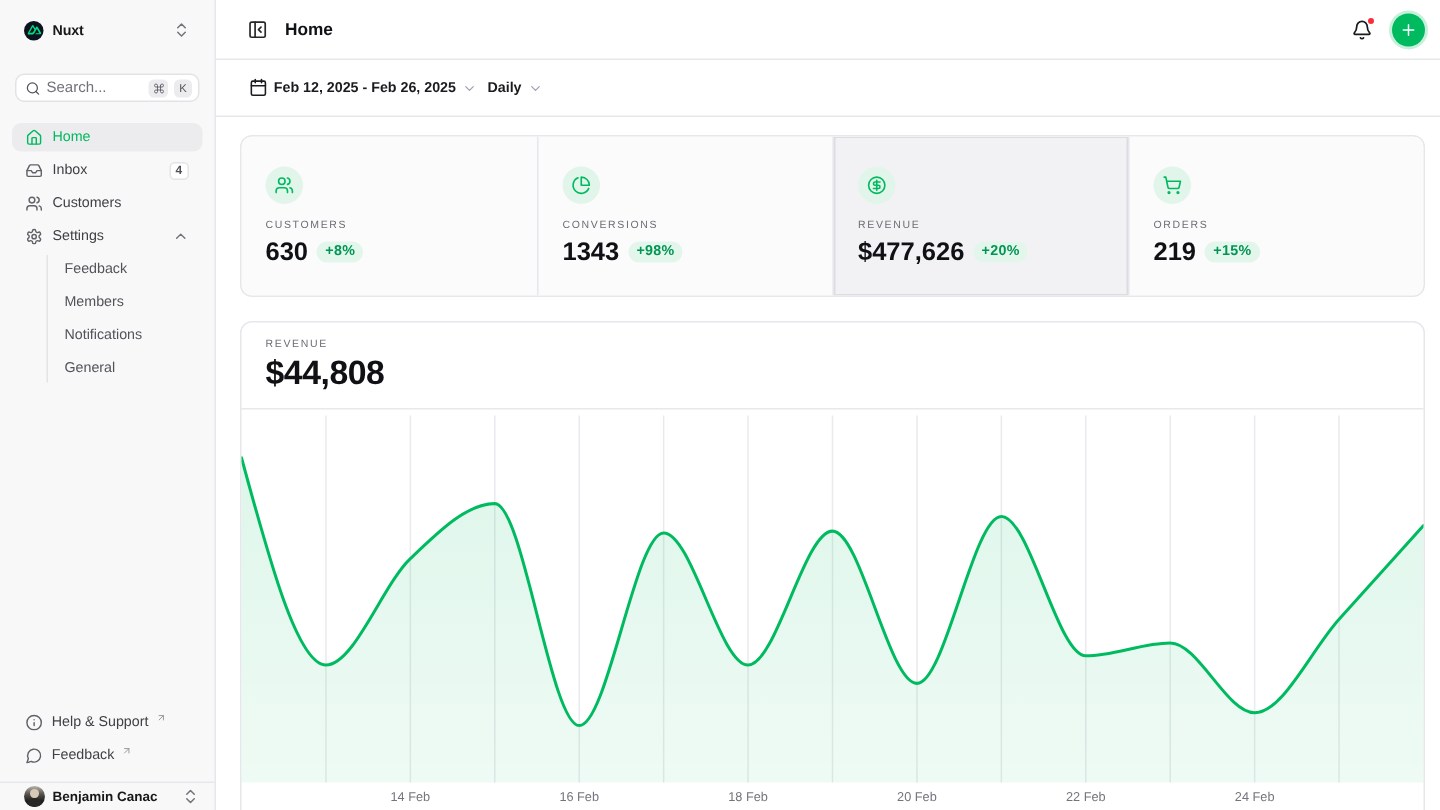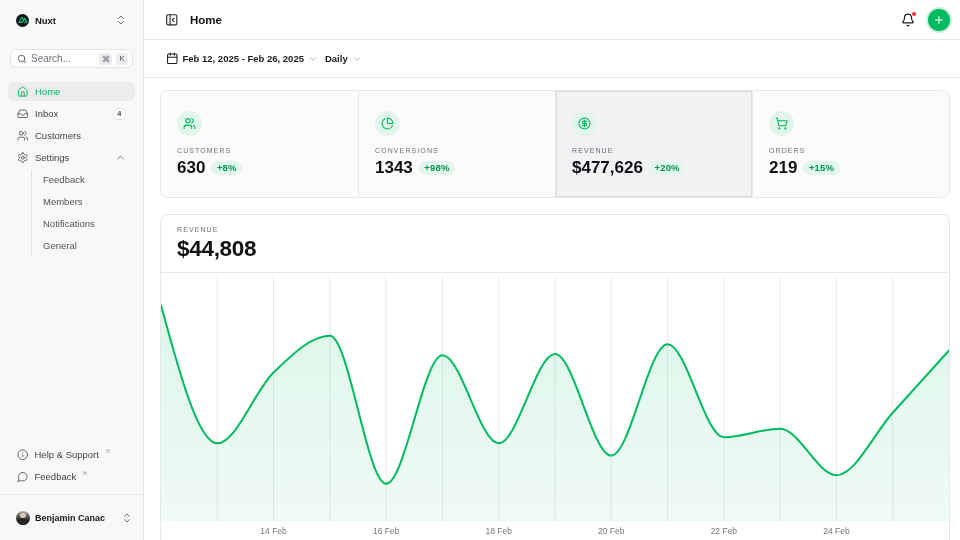--- a/index.html
+++ b/index.html
@@ -76,21 +76,21 @@
     height:19px; margin-bottom:3px; border-radius:6px; padding:0 9px;
     display:flex; align-items:center; gap:6px; cursor:pointer;
     color:#3f3f46; font-size:9.5px; font-weight:500;
   }
   .footer-item .nicon { display:flex; color:#61616a; }
   .footer-item .nicon svg { width:11.5px; height:11.5px; }
   .ext-arrow { color:#8d8d96; display:flex; margin:-7px 0 0 -1px; }
   .ext-arrow svg { width:7px; height:7px; }
 
   .user-btn {
-    border-top:1px solid #e5e7eb; height:46px; padding:0 10px 0 16px;
+    border-top:1px solid #e5e7eb; height:19px; padding:0 10px 0 16px;
     display:flex; align-items:center; gap:5px; cursor:pointer;
   }
   .avatar {
     width:14px; height:14px; border-radius:50%; flex:none; position:relative; overflow:hidden;
     background:linear-gradient(180deg,#b9b4ac 0%,#57534e 38%,#1c1917 75%);
   }
   .avatar::after {
     content:""; position:absolute; left:4.2px; top:2.2px; width:5.6px; height:5.6px;
     border-radius:50%; background:#d7c9b4;
   }

